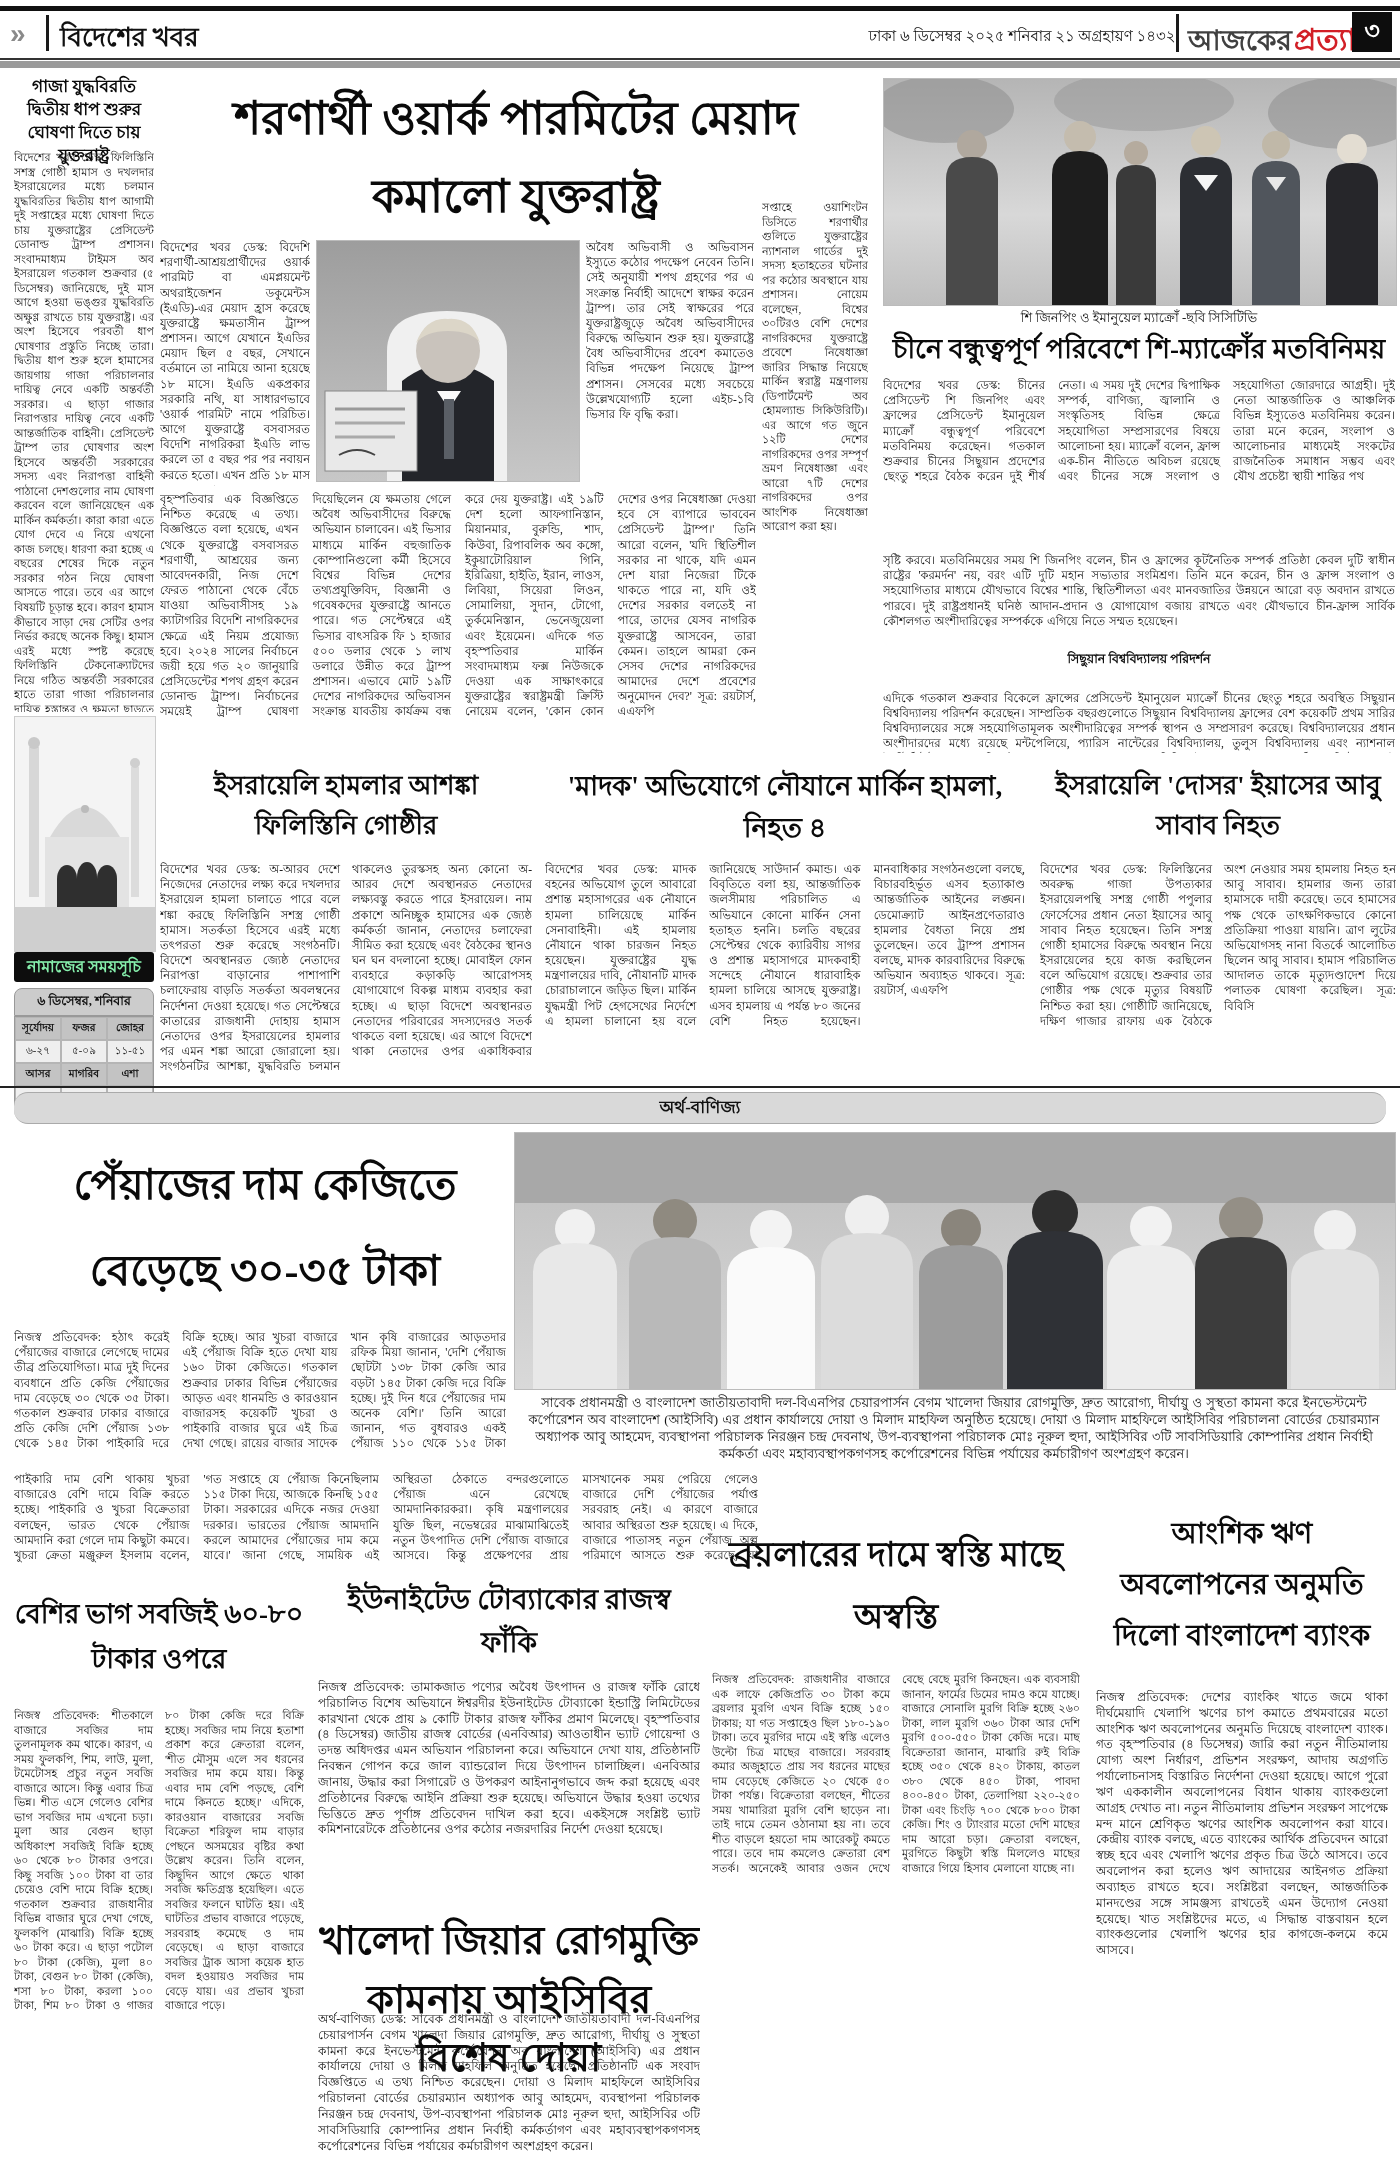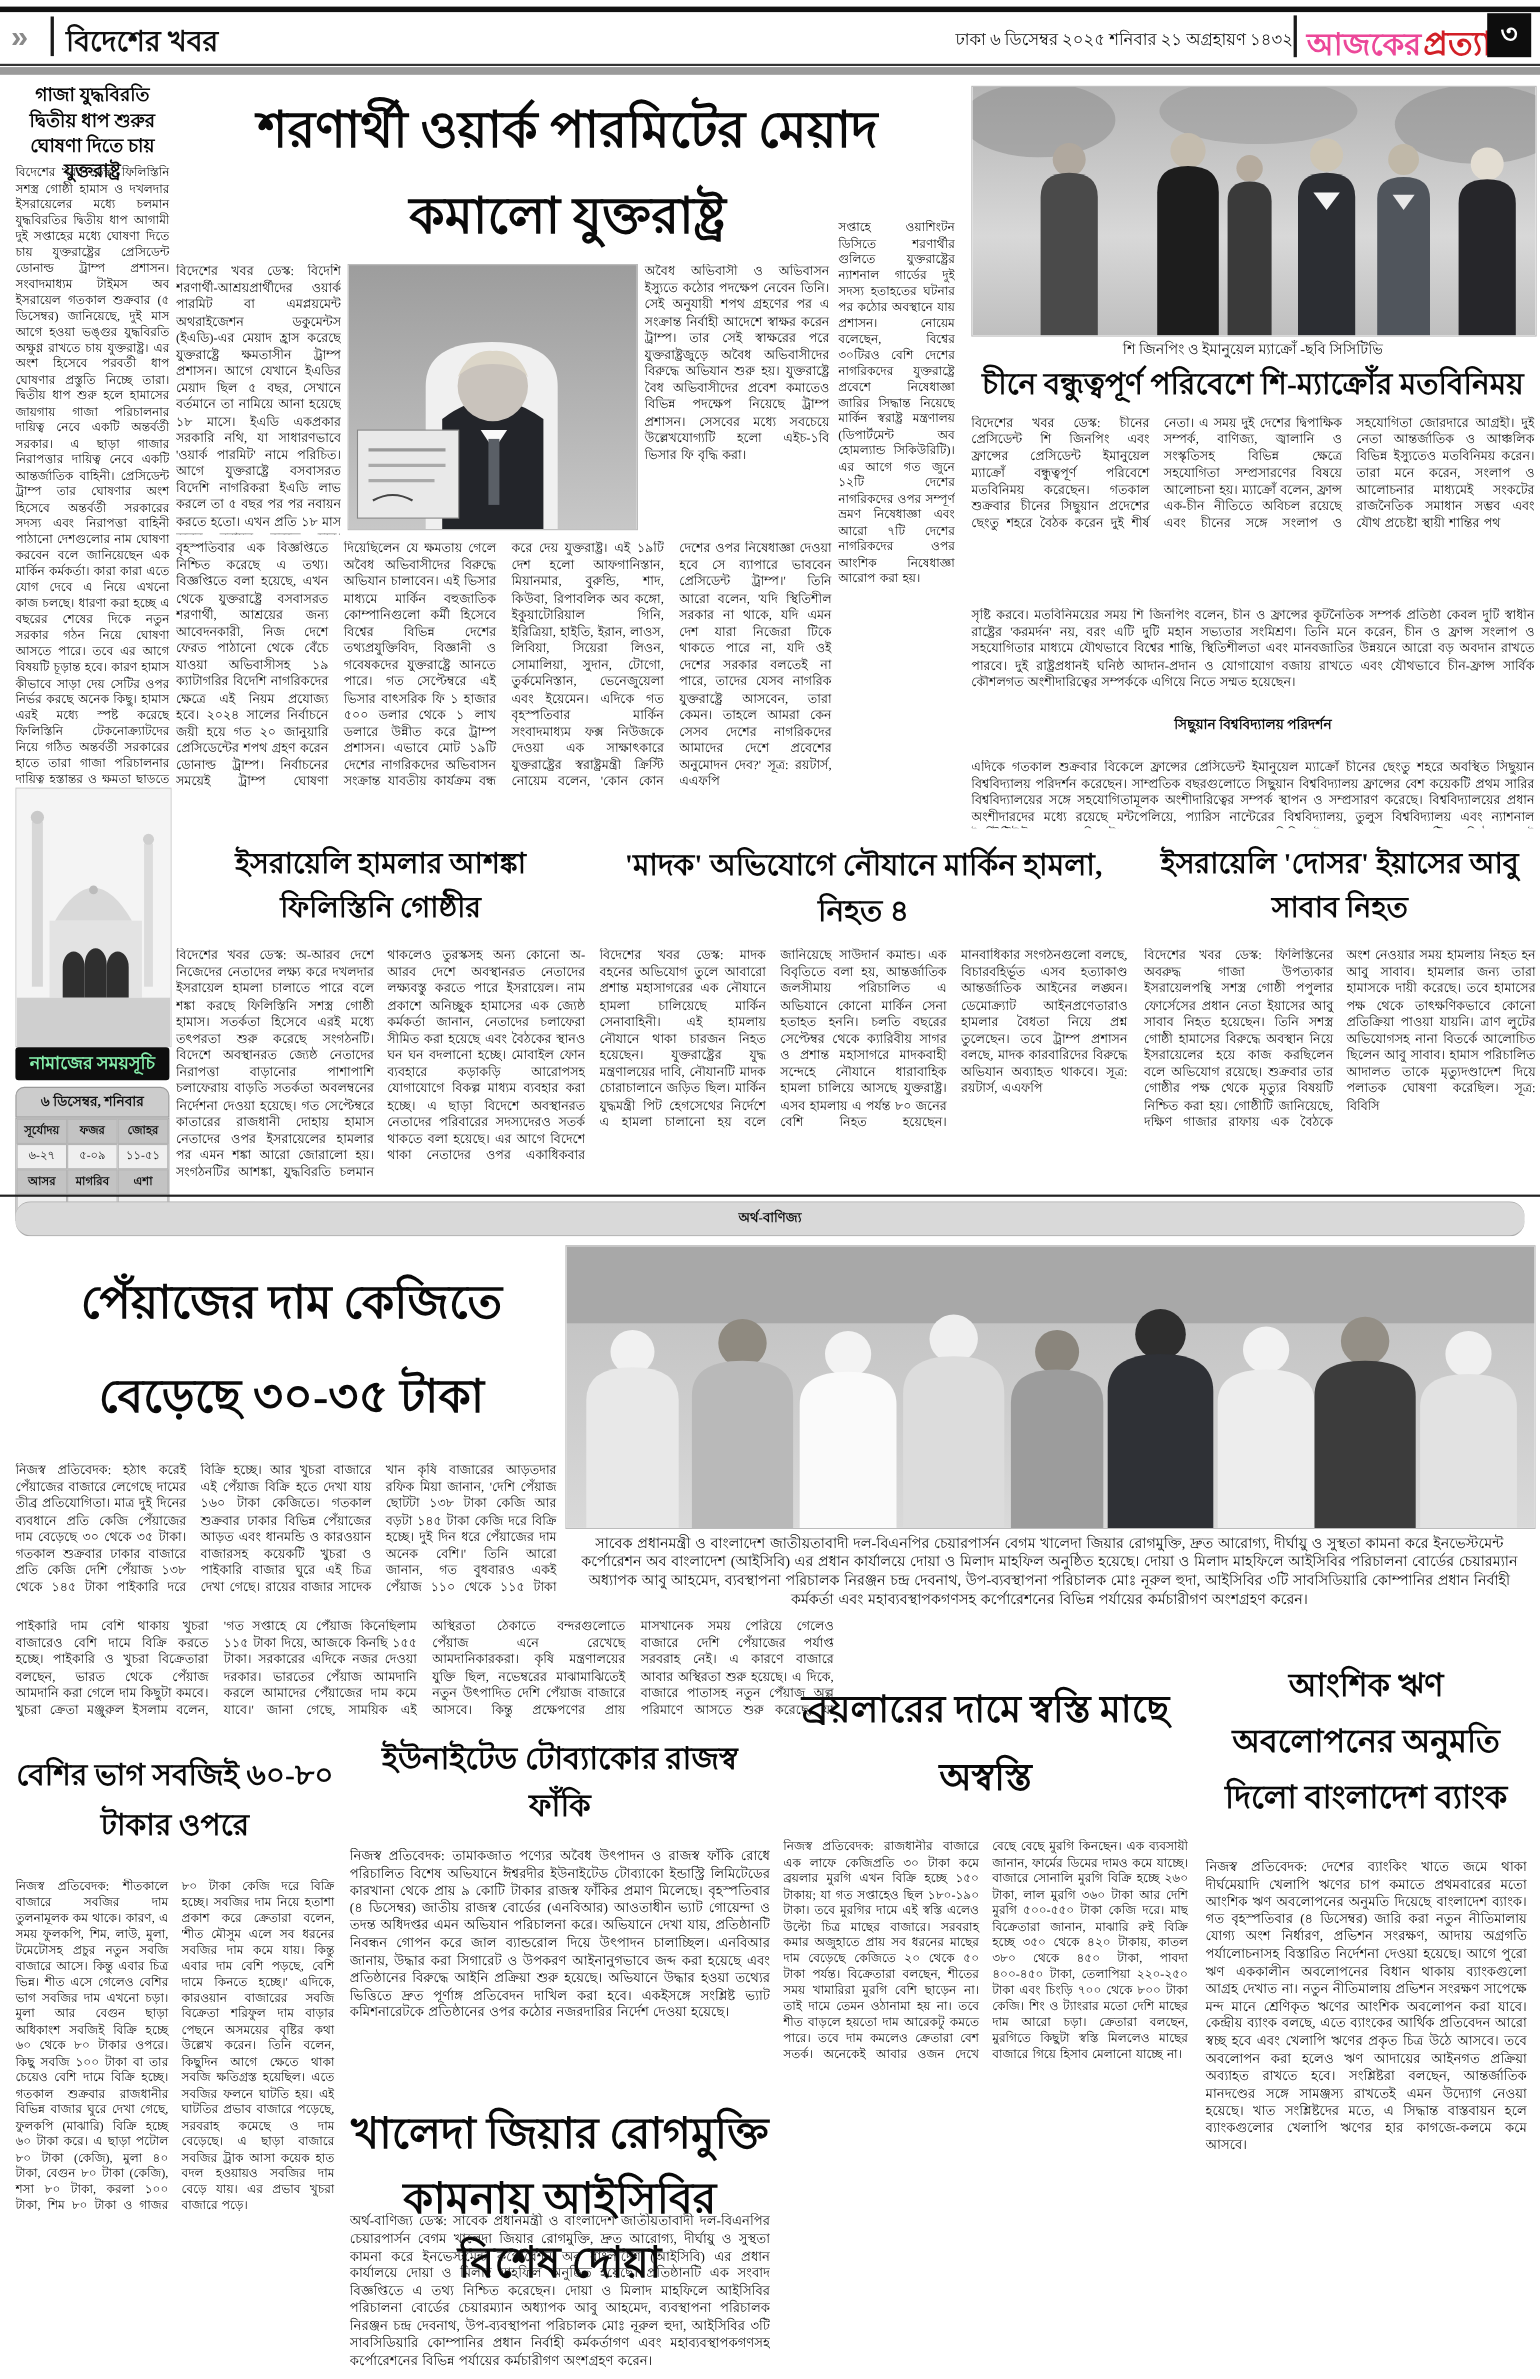--- a/index.html
+++ b/index.html
@@ -8,21 +8,21 @@
   .abs{position:absolute;}
   .just{text-align:justify;font-size:11.5px;line-height:1.32;overflow:hidden;word-spacing:1px;}
   .cols2{column-count:2;column-gap:12px;}
   .cols3{column-count:3;column-gap:13px;}
   .cols4{column-count:4;column-gap:14px;}
   .hl{font-weight:bold;text-align:center;color:#0a0a0a;}
   .rule{background:#111;}
   .caption{text-align:center;font-size:13px;line-height:1.3;}
   .vbar{width:3px;background:#1a1a1a;}
   .pill{background:#d9d9d9;border-top:1px solid #aaa;border-bottom:1px solid #aaa;border-radius:14px;
-        display:flex;align-items:center;justify-content:center;font-weight:bold;font-size:12px;}
+        display:flex;align-items:center;justify-content:center;font-weight:bold;font-size:17px;}
   .prayer-grid{display:grid;grid-template-columns:1fr 1fr 1fr;font-size:10.5px;text-align:center;border:1px solid #999;}
   .prayer-grid div{padding:2px 0;border:0.5px solid #b5b5b5;}
   .pl{background:#c3c3c3;font-weight:bold;}
   .pv{background:#efefef;}
   .banner{background:#0d0d0d;color:#86efac;display:flex;align-items:center;justify-content:center;
           font-weight:bold;font-size:16px;border-radius:3px;}
   .datehead{background:#cccccc;font-weight:bold;font-size:12.5px;text-align:center;
             border:1px solid #999;border-radius:8px 8px 0 0;padding:3px 0;}
   .subhead{font-weight:bold;text-align:center;font-size:12.5px;margin:21px 0;}
   .logo1{font-weight:bold;font-size:28px;letter-spacing:0px;}
@@ -34,21 +34,21 @@
 
 <div class="page">
 
   <div class="abs rule" style="left:0;top:6px;width:1400px;height:5px;"></div>
   <div class="abs" style="left:10px;top:18px;width:26px;height:30px;color:#8a8a8a;font-size:28px;font-weight:bold;font-family:'Liberation Sans',sans-serif;">»</div>
   <div class="abs vbar" style="left:46px;top:15px;height:36px;"></div>
   <div class="abs" style="left:60px;top:17px;font-size:26px;font-weight:bold;">বিদেশের খবর</div>
   <div class="abs" style="left:833px;top:24px;width:378px;font-size:15px;text-align:center;">ঢাকা ৬ ডিসেম্বর ২০২৫ শনিবার ২১ অগ্রহায়ণ ১৪৩২</div>
   <div class="abs vbar" style="left:1176px;top:14px;height:38px;"></div>
   <div class="abs" style="left:1188px;top:16px;display:flex;align-items:baseline;gap:2px;">
-    <span class="logo1" style="color:#ec4899;">আজকের</span>
+    <span class="logo1" style="color:#404040;">আজকের</span>
     <span class="logo2" style="color:#d21f26;">প্রত্যাশা</span>
   </div>
   <div class="abs" style="left:1352px;top:12px;width:40px;height:40px;background:#0d0d0d;color:#fff;display:flex;align-items:center;justify-content:center;font-size:24px;font-weight:bold;">৩</div>
   <div class="abs" style="left:0;top:58px;width:1400px;height:2px;background:#333;"></div>
   <div class="abs" style="left:0;top:61px;width:1400px;height:7px;background:#9a9a9a;"></div>
 
   <div class="abs hl" style="left:14px;top:76px;width:140px;font-size:17px;line-height:1.35;">গাজা যুদ্ধবিরতি দ্বিতীয় ধাপ শুরুর ঘোষণা দিতে চায় যুক্তরাষ্ট্র</div>
   <div class="abs just" style="left:14px;top:150px;width:140px;height:562px;font-size:11px;">বিদেশের খবর ডেস্ক: ফিলিস্তিনি সশস্ত্র গোষ্ঠী হামাস ও দখলদার ইসরায়েলের মধ্যে চলমান যুদ্ধবিরতির দ্বিতীয় ধাপ আগামী দুই সপ্তাহের মধ্যে ঘোষণা দিতে চায় যুক্তরাষ্ট্রের প্রেসিডেন্ট ডোনাল্ড ট্রাম্প প্রশাসন। সংবাদমাধ্যম টাইমস অব ইসরায়েল গতকাল শুক্রবার (৫ ডিসেম্বর) জানিয়েছে, দুই মাস আগে হওয়া ভঙ্গুর যুদ্ধবিরতি অক্ষুণ্ণ রাখতে চায় যুক্তরাষ্ট্র। এর অংশ হিসেবে পরবর্তী ধাপ ঘোষণার প্রস্তুতি নিচ্ছে তারা। দ্বিতীয় ধাপ শুরু হলে হামাসের জায়গায় গাজা পরিচালনার দায়িত্ব নেবে একটি অন্তর্বর্তী সরকার। এ ছাড়া গাজার নিরাপত্তার দায়িত্ব নেবে একটি আন্তর্জাতিক বাহিনী। প্রেসিডেন্ট ট্রাম্প তার ঘোষণার অংশ হিসেবে অন্তর্বর্তী সরকারের সদস্য এবং নিরাপত্তা বাহিনী পাঠানো দেশগুলোর নাম ঘোষণা করবেন বলে জানিয়েছেন এক মার্কিন কর্মকর্তা। কারা কারা এতে যোগ দেবে এ নিয়ে এখনো কাজ চলছে। ধারণা করা হচ্ছে এ বছরের শেষের দিকে নতুন সরকার গঠন নিয়ে ঘোষণা আসতে পারে। তবে এর আগে বিষয়টি চূড়ান্ত হবে। কারণ হামাস কীভাবে সাড়া দেয় সেটির ওপর নির্ভর করছে অনেক কিছু। হামাস এরই মধ্যে স্পষ্ট করেছে ফিলিস্তিনি টেকনোক্র্যাটদের নিয়ে গঠিত অন্তর্বর্তী সরকারের হাতে তারা গাজা পরিচালনার দায়িত্ব হস্তান্তর ও ক্ষমতা ছাড়তে রাজি আছে। জমা দেবে এ ব্যাপারে এরই মধ্যে কাতার, মিসর ও যুক্তরাষ্ট্রের মতো মধ্যস্থতাকারী দেশগুলোর সঙ্গে তাদের আলোচনা চলছে। ট্রাম্পের ঘোষিত বোর্ড অব পিসের কাছে ক্ষমতা হস্তান্তর করবে তারা। এই বোর্ড অব পিসে সাবেক ব্রিটিশ প্রধানমন্ত্রী টনি ব্লেয়ারসহ বেশ কয়েকজন বিতর্কিত ব্যক্তির নাম শোনা গেছে।</div>
 
   <div class="abs" style="left:14px;top:716px;width:140px;height:234px;border:1px solid #ccc;overflow:hidden;">

